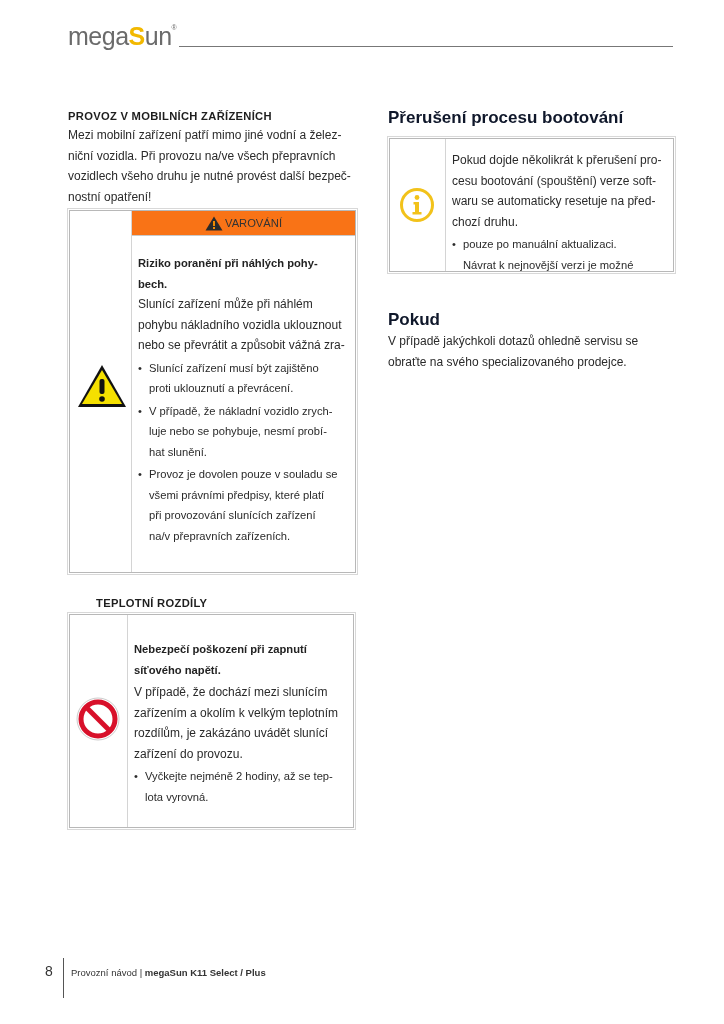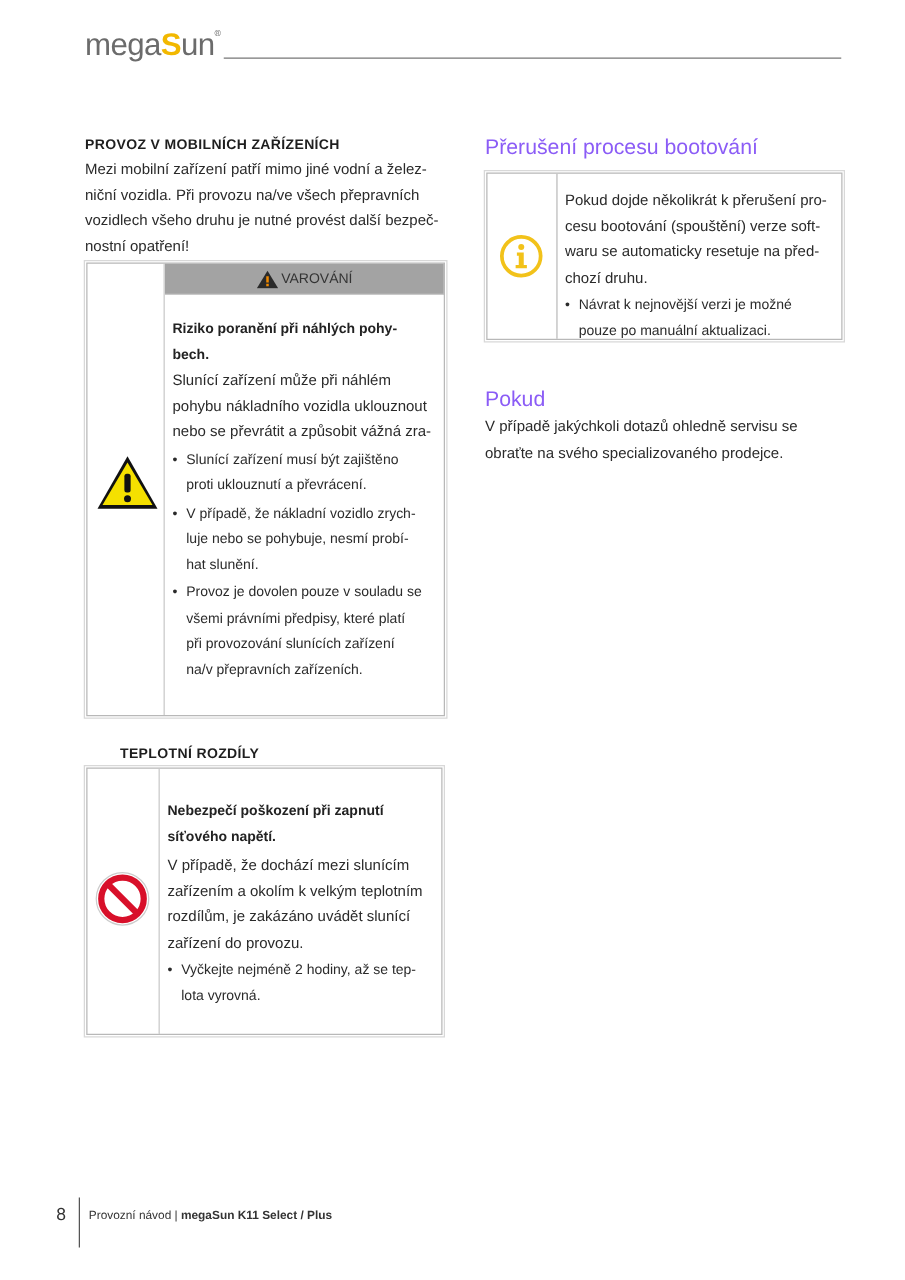--- a/index.html
+++ b/index.html
@@ -9,28 +9,28 @@
           color: #6b6b6b; font-family: "Liberation Sans", sans-serif; }
   .logo .s { color: #f2b800; font-weight: bold; }
   .logo .reg { font-size: 7px; vertical-align: top; position: relative; top: 2px; }
   .header-rule { position: absolute; left: 179px; top: 46px; width: 494px; height: 1px; background: #777777; }
 
   .col-left { position: absolute; left: 68px; width: 286px; }
   .col-right { position: absolute; left: 388px; width: 285px; }
 
   .section-heading { font-weight: bold; font-size: 11.2px; letter-spacing: 0.3px; color: #1e1e1e; }
   .para { font-size: 12px; line-height: 20.5px; text-align: justify; color: #2a2a2a; }
-  .red-heading { color: #8b5cf6; font-weight: normal; font-size: 17px; }
+  .red-heading { color: #0f172a; font-weight: bold; font-size: 17px; }
 
   .box { position: absolute; border: 1px solid #b8b8b8; outline: 1px solid #d8d8d8; outline-offset: 1px; }
   .box .icon-col { position: absolute; left: 0; top: 0; bottom: 0; border-right: 1px solid #b8b8b8; }
   .box .text-col { position: absolute; top: 0; bottom: 0; right: 0; border-left: 1px solid #d4d4d4; }
   .box .text-inner { padding: 0 6px 0 6px; }
 
-  .warn-bar { background: #a3a3a3; height: 24px; border-bottom: 1px solid #c9c9c9; display: flex;
+  .warn-bar { background: #f97316; height: 24px; border-bottom: 1px solid #c9c9c9; display: flex;
               align-items: center; justify-content: center; font-size: 11.2px; color: #333333; }
   .warn-bar svg { margin-right: 2px; }
 
   .bold-line { font-weight: bold; font-size: 11.2px; line-height: 20.5px; color: #222222; }
   .bullet { position: relative; padding-left: 11px; font-size: 11.2px; line-height: 20.5px; text-align: justify; color: #2a2a2a; margin-top: 2px; }
   .bullet::before { content: "•"; position: absolute; left: 0; top: 0; }
 
   .footer-num { position: absolute; left: 45px; top: 963px; font-size: 14px; color: #333333; }
   .footer-rule { position: absolute; left: 63px; top: 958px; width: 1px; height: 40px; background: #555555; }
   .footer-text { position: absolute; left: 71px; top: 967px; font-size: 9.5px; color: #333333; }
@@ -147,22 +147,22 @@
   </div>
   <div class="text-col" style="left:55px;">
     <div class="text-inner" style="padding-top:11px;">
       <div class="para">
         <div>Pokud dojde několikrát k přerušení pro-</div>
         <div>cesu bootování (spouštění) verze soft-</div>
         <div>waru se automaticky resetuje na před-</div>
         <div>chozí druhu.</div>
       </div>
       <div class="bullet">
+        <div>pouze po manuální aktualizaci.</div>
         <div>Návrat k nejnovější verzi je možné</div>
-        <div>pouze po manuální aktualizaci.</div>
       </div>
     </div>
   </div>
 </div>
 
 <div class="col-right" style="top:310px;">
   <div class="red-heading">Pokud</div>
   <div class="para" style="margin-top:1px;">
     <div>V případě jakýchkoli dotazů ohledně servisu se</div>
     <div>obraťte na svého specializovaného prodejce.</div>

